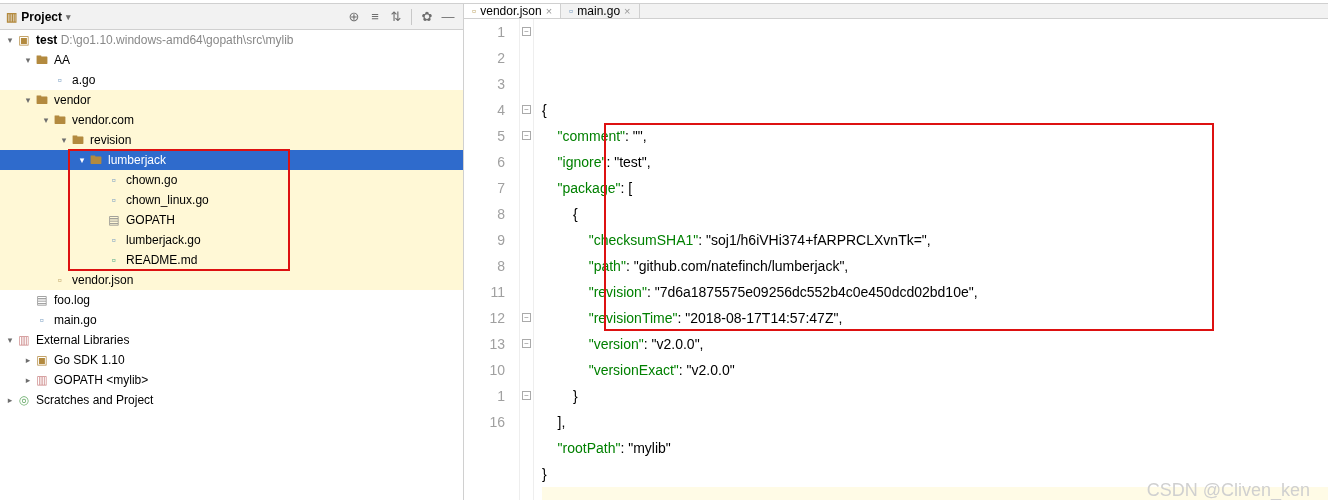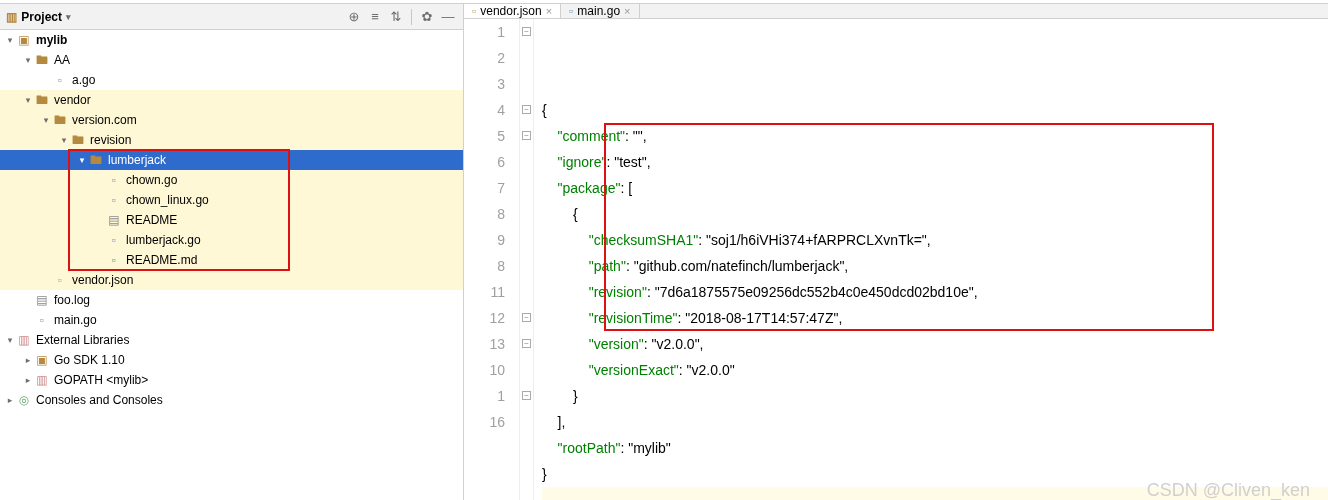--- a/index.html
+++ b/index.html
@@ -72,40 +72,40 @@
         <span class="spacer"></span>
         <span class="tool-icon">⊕</span>
         <span class="tool-icon">≡</span>
         <span class="tool-icon">⇅</span>
         <span class="tool-sep"></span>
         <span class="tool-icon">✿</span>
         <span class="tool-icon">—</span>
       </div>
       <div class="tree-wrap">
         <div class="tree" id="tree">
-            <div class="node" style="padding-left:4px;"><span class="arrow">▾</span><span class="ic folder-ic">▣</span><b>mylib</b>&nbsp;</div>
+            <div class="node" style="padding-left:4px;"><span class="arrow">▾</span><span class="ic folder-ic">▣</span><b>test</b>&nbsp;<span class="dim">D:\go1.10.windows-amd64\gopath\src\mylib</span></div>
             <div class="node" style="padding-left:22px;">
               <span class="arrow">▾</span>
               <span class="ic folder-ic">🖿</span>
               <span>AA</span>
             </div>
             <div class="node" style="padding-left:40px;">
               <span class="arrow"></span>
               <span class="ic go-ic">▫</span>
               <span>a.go</span>
             </div>
             <div class="node hl" style="padding-left:22px;">
               <span class="arrow">▾</span>
               <span class="ic folder-ic">🖿</span>
               <span>vendor</span>
             </div>
             <div class="node hl" style="padding-left:40px;">
               <span class="arrow">▾</span>
               <span class="ic folder-ic">🖿</span>
-              <span>version.com</span>
+              <span>vendor.com</span>
             </div>
             <div class="node hl" style="padding-left:58px;">
               <span class="arrow">▾</span>
               <span class="ic folder-ic">🖿</span>
               <span>revision</span>
             </div>
             <div class="node sel" style="padding-left:76px;">
               <span class="arrow">▾</span>
               <span class="ic folder-ic">🖿</span>
               <span>lumberjack</span>
@@ -116,21 +116,21 @@
               <span>chown.go</span>
             </div>
             <div class="node hl" style="padding-left:94px;">
               <span class="arrow"></span>
               <span class="ic go-ic">▫</span>
               <span>chown_linux.go</span>
             </div>
             <div class="node hl" style="padding-left:94px;">
               <span class="arrow"></span>
               <span class="ic" style="color:#888;">▤</span>
-              <span>README</span>
+              <span>GOPATH</span>
             </div>
             <div class="node hl" style="padding-left:94px;">
               <span class="arrow"></span>
               <span class="ic go-ic">▫</span>
               <span>lumberjack.go</span>
             </div>
             <div class="node hl" style="padding-left:94px;">
               <span class="arrow"></span>
               <span class="ic" style="color:#5a8;">▫</span>
               <span>README.md</span>
@@ -161,21 +161,21 @@
               <span>Go SDK 1.10</span>
             </div>
             <div class="node" style="padding-left:22px;">
               <span class="arrow">▸</span>
               <span class="ic" style="color:#c88;">▥</span>
               <span>GOPATH &lt;mylib&gt;</span>
             </div>
             <div class="node" style="padding-left:4px;">
               <span class="arrow">▸</span>
               <span class="ic" style="color:#6a6;">◎</span>
-              <span>Consoles and Consoles</span>
+              <span>Scratches and Project</span>
             </div>
           </div>
         <div class="red-box" style="top:119px;left:68px;width:222px;height:122px;"></div>
       </div>
     </div>
 
     <div class="right">
       <div class="tabs" id="tabs">
           <div class="tab active">
             <span class="ic json-ic">▫</span>

